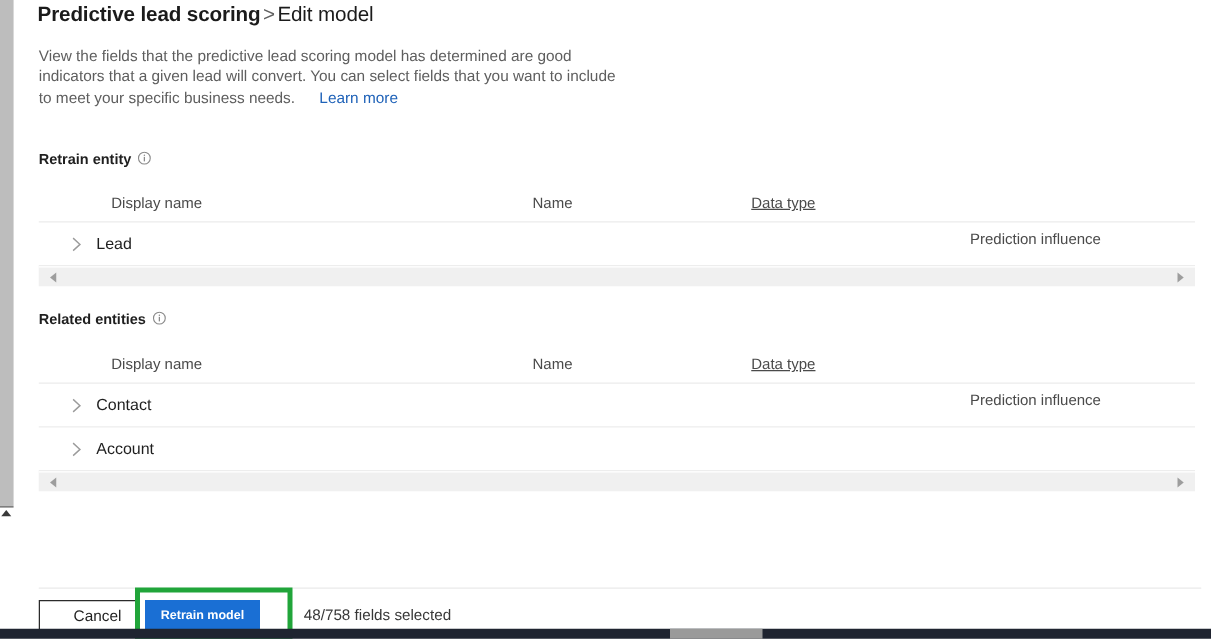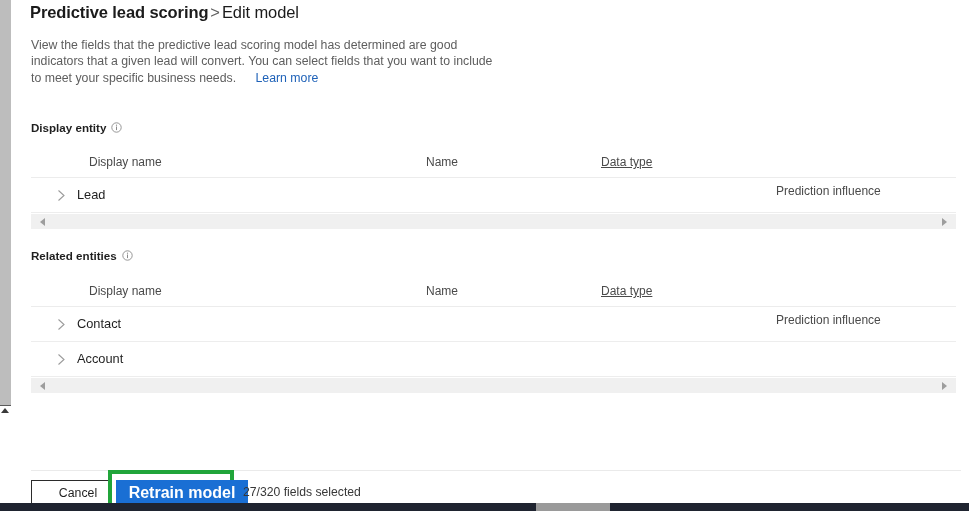--- a/index.html
+++ b/index.html
@@ -203,26 +203,26 @@
     width: 126px;
     height: 41px;
     border: 4px solid #21a53a;
     box-sizing: border-box;
     background: #ffffff;
   }
   .btn-retrain {
     position: absolute;
     left: 105px;
     top: 480px;
-    width: 132px;
+    width: 92px;
     height: 25px;
     background: #1a6fd4;
     border: none;
     font-family: "Liberation Sans", sans-serif;
-    font-size: 16px;
+    font-size: 10px;
     font-weight: bold;
     color: #ffffff;
     padding: 0;
     cursor: pointer;
   }
   .fields-count {
     position: absolute;
     left: 232px;
     top: 485px;
     font-size: 12.2px;
@@ -262,21 +262,21 @@
   <div class="title">
     <span class="crumb-main">Predictive lead scoring</span><span class="crumb-sep">&gt;</span><span class="crumb-cur">Edit model</span>
   </div>
 
   <div class="description">
     <span>View the fields that the predictive lead scoring model has determined are good indicators that a given lead will convert. You can select fields that you want to include to meet your specific business needs.</span>
     <a href="#">Learn more</a>
   </div>
 
   <div class="section-label" style="top:121px; left:20px;">
-    <span>Display entity</span><span class="info-icon"><svg width="11" height="11" viewBox="0 0 11 11">
+    <span>Retrain entity</span><span class="info-icon"><svg width="11" height="11" viewBox="0 0 11 11">
           <circle cx="5.5" cy="5.5" r="4.7" fill="none" stroke="#8a8a8a" stroke-width="0.9"></circle>
           <circle cx="5.5" cy="3.2" r="0.6" fill="#8a8a8a"></circle>
           <rect x="5" y="4.5" width="1" height="3.6" fill="#8a8a8a"></rect>
         </svg></span>
   </div>
 
   <div class="tbl" style="top:152px;">
     <div class="tbl-head">
       <div class="th c1">Display name</div>
       <div class="th c2">Name</div>
@@ -336,19 +336,19 @@
     <div class="hscroll">
       <span class="arr left"></span>
       <span class="arr right"></span>
     </div>
   </div>
 
   <div class="footer-divider"></div>
   <button class="btn-cancel">Cancel</button>
   <div class="retrain-focus"></div>
   <button class="btn-retrain">Retrain model</button>
-  <div class="fields-count">27/320 fields selected</div>
+  <div class="fields-count">48/758 fields selected</div>
 
 </div>
 
 <div class="bottom-strip">
   <div class="seg"></div>
 </div>
 
 </body></html>

